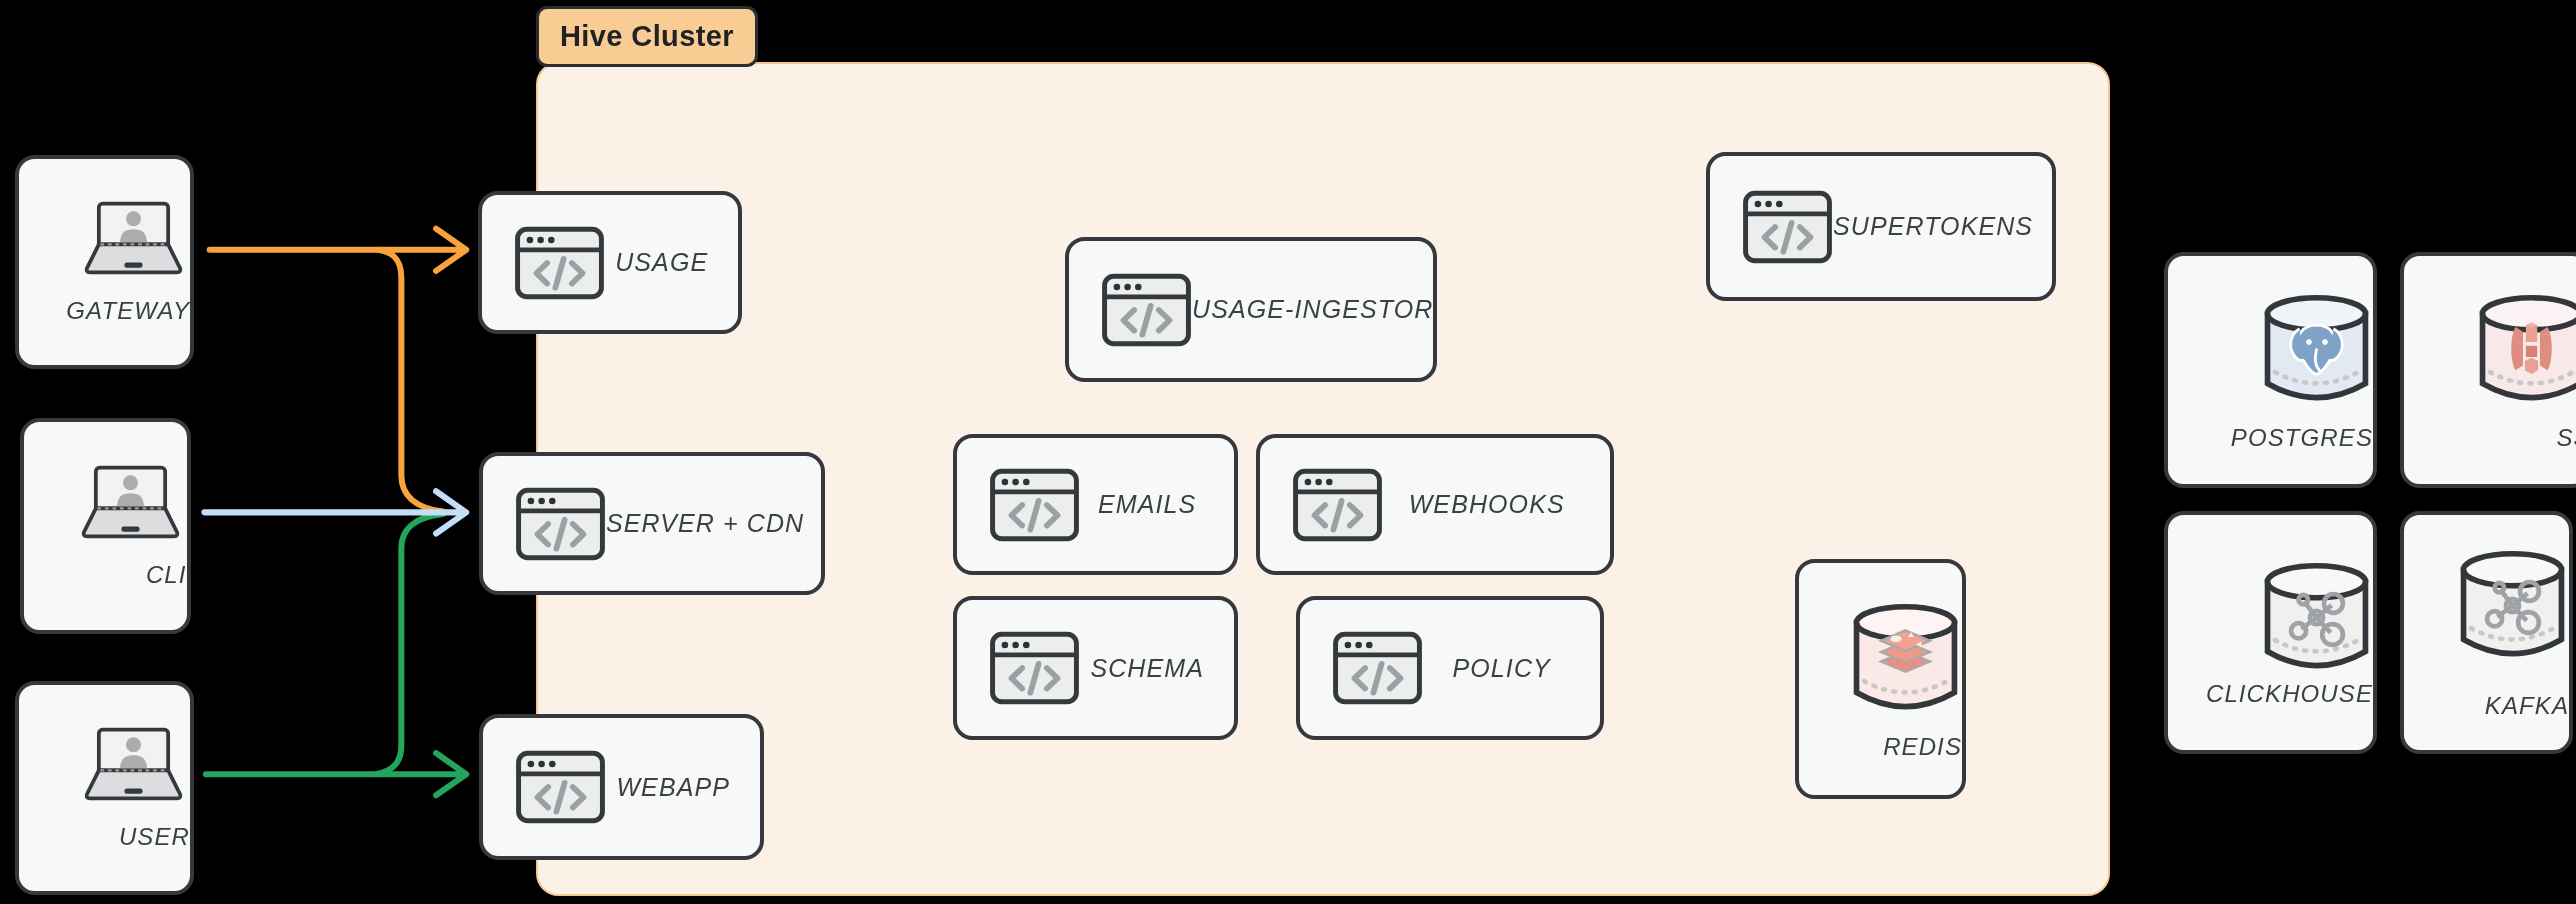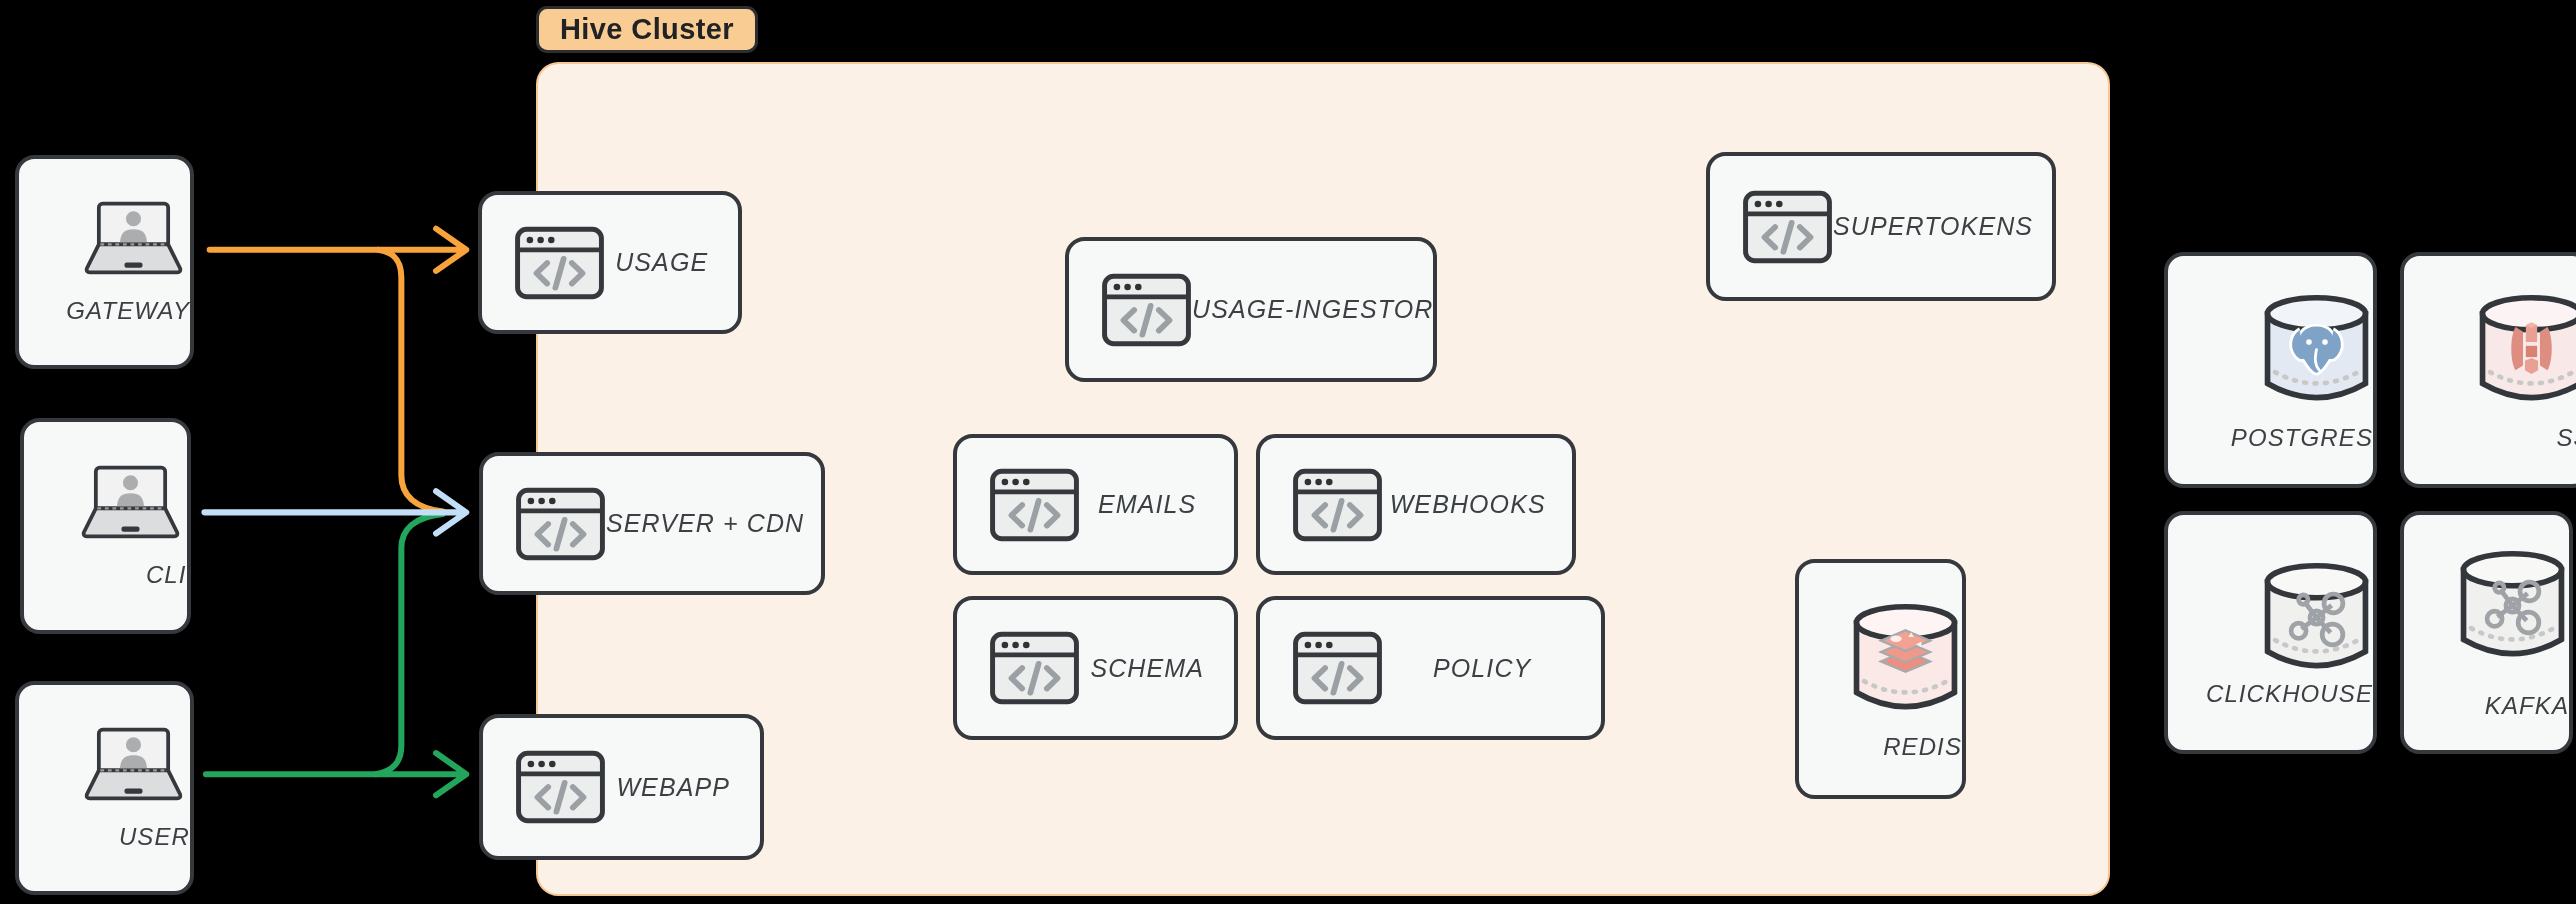--- a/index.html
+++ b/index.html
@@ -13,21 +13,21 @@
   .edges path{fill:none;stroke-width:8;stroke-linecap:round;stroke-linejoin:round;}
 
   .cluster{
     position:absolute;left:536px;top:62px;width:1570px;height:830px;
     background:var(--cluster-fill,#FCF1E7);
     border:2.3px solid var(--cluster-border,#F5C794);
     border-radius:22.6px;
   }
   .cluster-pill{
     position:absolute;left:536px;top:6px;height:41px;
-    display:flex;align-items:center;padding:0 21px;
+    display:flex;align-items:center;padding:7px 21px;
     background:var(--pill-fill,#F8CC92);
     border:3px solid var(--pill-border,#2B2D30);
     border-radius:11.3px;
     color:var(--pill-text,#202225);
     font-size:29px;font-weight:700;letter-spacing:0.4px;
   }
 
   .node{
     position:absolute;box-sizing:border-box;
     background:var(--node-fill,#F7F9F9);
@@ -170,33 +170,33 @@
         <use href="#codewin"></use>
       </svg>
     <span class="label">USAGE-INGESTOR</span>
   </div>
   <div class="node service" style="left:953px;top:422px;width:285px;height:141px">
     <svg class="icon" width="91" height="74" viewBox="0 0 110 90">
         <use href="#codewin"></use>
       </svg>
     <span class="label">EMAILS</span>
   </div>
-  <div class="node service" style="left:1256px;top:422px;width:320px;height:141px">
+  <div class="node service" style="left:1256px;top:422px;width:358px;height:141px">
     <svg class="icon" width="91" height="74" viewBox="0 0 110 90">
         <use href="#codewin"></use>
       </svg>
     <span class="label">WEBHOOKS</span>
   </div>
   <div class="node service" style="left:953px;top:584px;width:285px;height:144px">
     <svg class="icon" width="91" height="74" viewBox="0 0 110 90">
         <use href="#codewin"></use>
       </svg>
     <span class="label">SCHEMA</span>
   </div>
-  <div class="node service" style="left:1256px;top:584px;width:349px;height:144px">
+  <div class="node service" style="left:1296px;top:584px;width:308px;height:144px">
     <svg class="icon" width="91" height="74" viewBox="0 0 110 90">
         <use href="#codewin"></use>
       </svg>
     <span class="label">POLICY</span>
   </div>
   <div class="node service" style="left:1706px;top:140px;width:350px;height:149px">
     <svg class="icon" width="91" height="74" viewBox="0 0 110 90">
         <use href="#codewin"></use>
       </svg>
     <span class="label">SUPERTOKENS</span>

